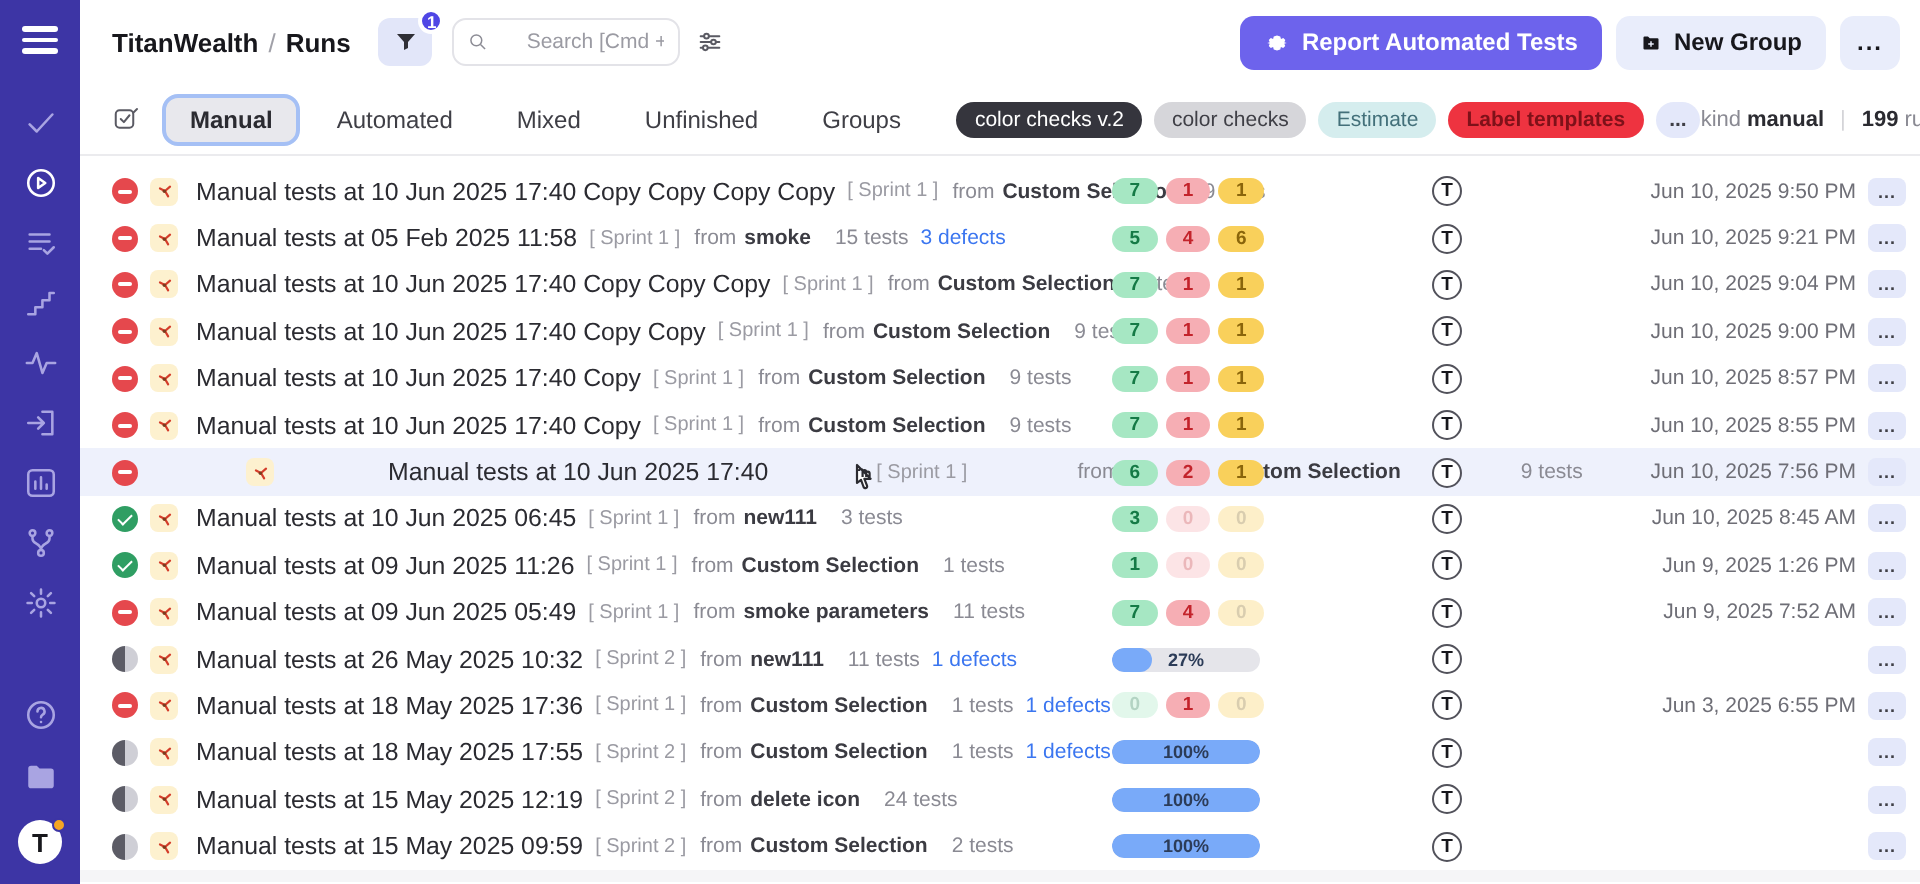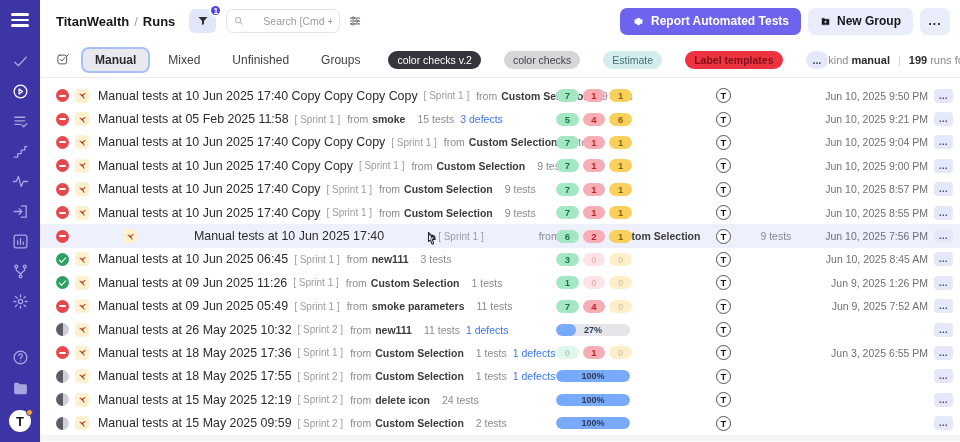--- a/index.html
+++ b/index.html
@@ -53,21 +53,21 @@
   .btn-light svg { width:11px; height:11px; fill:#17171c; }
   .btn-more { width:30px; padding:0; justify-content:center; font-weight:bold; letter-spacing:1px; }
 
   
   .toolbar { height:36px; display:flex; align-items:center; padding:0 10px 0 16px; border-bottom:1px solid #ebebee; background:#fff; }
   .select-icon { width:16px; height:16px; margin-right:10px; cursor:pointer; display:flex; }
   .select-icon svg { width:15px; height:15px; stroke:#5a5a63; fill:none; stroke-width:1.6; stroke-linecap:round; stroke-linejoin:round; }
   .tabs { display:flex; align-items:center; gap:4px; }
   .tab { font-size:12px; color:#3f3f46; padding:4px 12px; border:2px solid transparent; border-radius:8px; cursor:pointer; white-space:nowrap; }
   .tab.selected { background:#e8e8ed; border-color:#a5c0f5; font-weight:bold; color:#2b2b31; }
-  .tags { display:flex; align-items:center; gap:23px; margin-left:14px; }
+  .tags { display:flex; align-items:center; gap:6px; margin-left:14px; }
   .tag { height:18px; border-radius:9px; padding:0 9px; font-size:10.5px; display:flex; align-items:center; cursor:pointer; white-space:nowrap; }
   .tag.dark { background:#35353d; color:#fff; }
   .tag.gray { background:#d6d6da; color:#3f3f46; }
   .tag.teal { background:#d5edee; color:#43707a; }
   .tag.red  { background:#ee3340; color:#7e1119; font-weight:bold; }
   .tag.lav  { background:#e4e8fa; color:#3f3f46; font-weight:bold; padding:0 7px; }
   .tb-right { margin-left:auto; display:flex; align-items:center; gap:8px; font-size:11px; white-space:nowrap; }
   .kind-label { color:#8a8a93; }
   .kind-value { font-weight:bold; color:#2b2b31; margin-left:3px; }
   .tb-sep { color:#d4d4d8; }
@@ -249,20 +249,21 @@
   <div class="toolbar">
     <span class="select-icon">
       <svg viewBox="0 0 24 24">
           <rect x="3" y="5" width="14" height="14" rx="3"></rect>
           <path d="M7 12l2.5 2.5L14 9"></path>
           <path d="M20 4l-3 3"></path>
         </svg>
     </span>
     <div class="tabs" id="tabs">
         <button class="tab selected">Manual</button>
+        <button class="tab" style="border: 2px solid transparent; background: transparent;">Automated</button>
         <button class="tab" style="border: 2px solid transparent; background: transparent;">Mixed</button>
         <button class="tab" style="border: 2px solid transparent; background: transparent;">Unfinished</button>
         <button class="tab" style="border: 2px solid transparent; background: transparent;">Groups</button>
       </div>
     <div class="tags" id="tags">
         <span class="tag dark">color checks v.2</span>
         <span class="tag gray">color checks</span>
         <span class="tag teal">Estimate</span>
         <span class="tag red">Label templates</span>
         <span class="tag lav">...</span>

